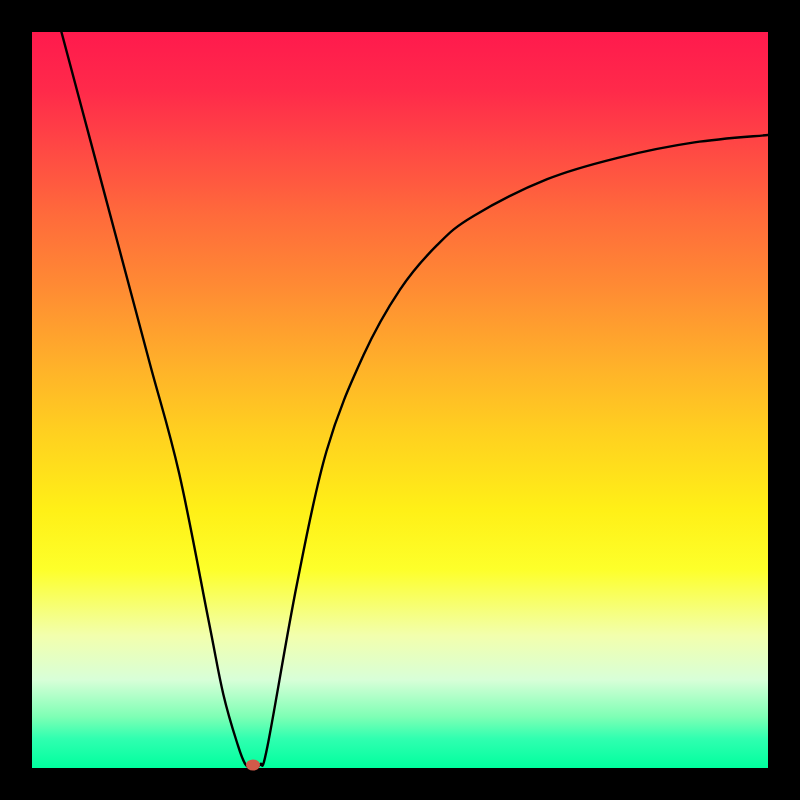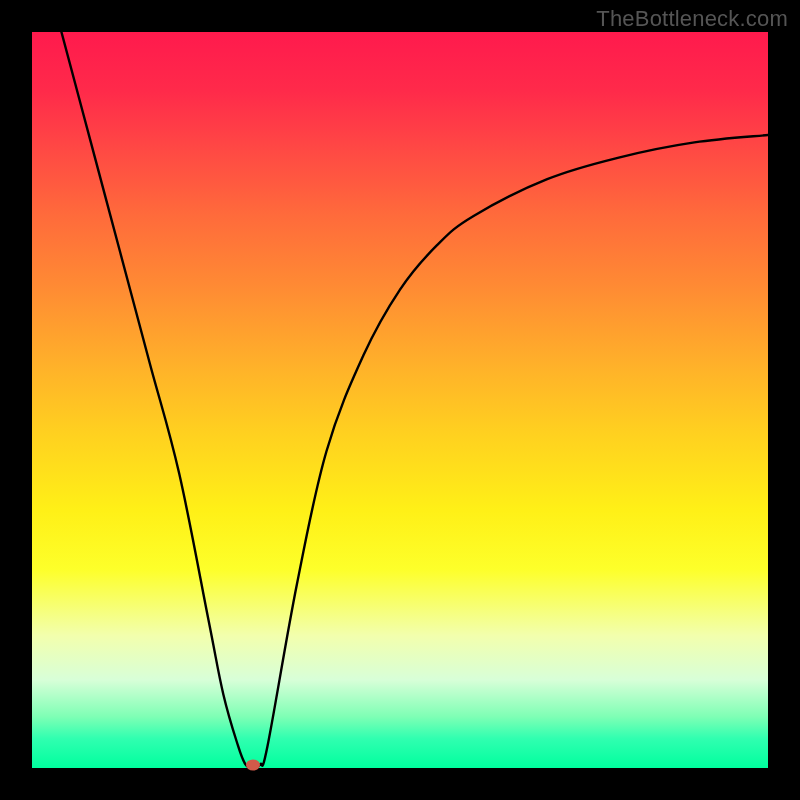--- a/index.html
+++ b/index.html
@@ -64,20 +64,19 @@
     height: 11px;
     background: #d25a4a;
     border-radius: 50%;
     transform: translate(-50%, -50%);
   }
 </style>
 </head>
 <body>
 
 <div class="frame">
-  <div class="watermark">TheBottleneck.com</div>
   <div class="plot-area">
     <svg class="curve" viewBox="0 0 736 736" preserveAspectRatio="none">
       <path id="curve-path" fill="none" stroke="#000" stroke-width="2.4" stroke-linecap="round" stroke-linejoin="round" d="M 29.44 0.00 C 34.74 19.87, 48.28 70.66, 58.88 110.40 C 69.48 150.14, 77.72 181.06, 88.32 220.80 C 98.92 260.54, 107.16 291.46, 117.76 331.20 C 128.36 370.94, 136.60 395.23, 147.20 441.60 C 157.80 487.97, 168.69 549.06, 176.64 588.80 C 184.59 628.54, 186.06 639.88, 191.36 662.40 C 196.66 684.92, 202.11 701.33, 206.08 713.92 C 210.05 726.51, 210.79 728.35, 213.44 732.32 C 216.09 736.29, 218.15 736.00, 220.80 736.00 C 223.45 736.00, 225.51 736.29, 228.16 732.32 C 230.81 728.35, 228.90 746.38, 235.52 713.92 C 242.14 681.46, 254.36 604.99, 264.96 552.00 C 275.56 499.01, 282.48 460.59, 294.40 419.52 C 306.32 378.45, 317.95 352.99, 331.20 323.84 C 344.45 294.69, 354.75 277.47, 368.00 257.60 C 381.25 237.73, 391.55 226.69, 404.80 213.44 C 418.05 200.19, 421.73 195.92, 441.60 184.00 C 461.47 172.08, 488.70 157.80, 515.20 147.20 C 541.70 136.60, 562.30 131.74, 588.80 125.12 C 615.30 118.50, 635.90 114.37, 662.40 110.40 C 688.90 106.43, 722.75 104.36, 736.00 103.04"></path>
     </svg>
     <div class="min-dot" id="min-dot" style="left: 220.8px; top: 733px;"></div>
   </div>
 </div>
 
 </body></html>

